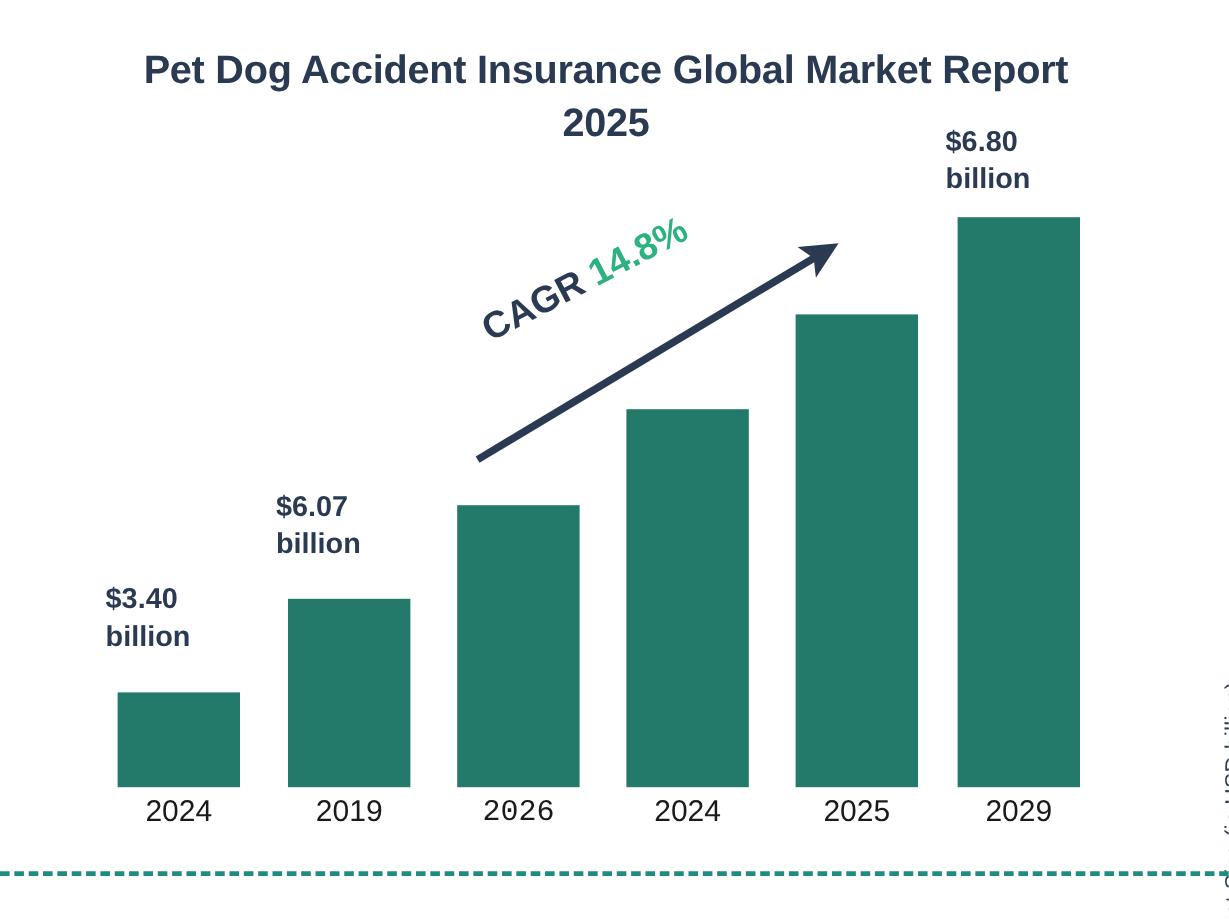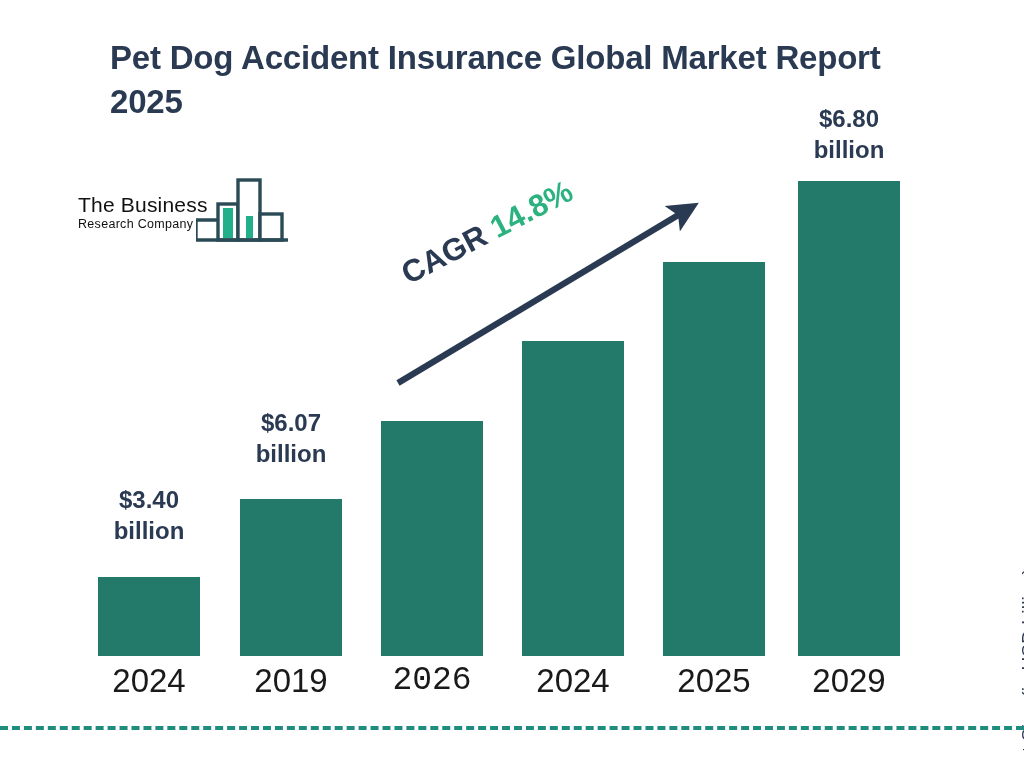--- a/index.html
+++ b/index.html
@@ -23,20 +23,21 @@
     height: 768px;
     background: #ffffff;
   }
 
   
   #chart-title {
     position: absolute;
     left: 110px;
     top: 36px;
     width: 790px;
+    text-align: center;
     font-size: 33px;
     font-weight: bold;
     line-height: 1.32;
     color: #2A3A52;
     letter-spacing: -0.2px;
   }
 
   
   #logo {
     position: absolute;
@@ -82,32 +83,32 @@
     height: 768px;
   }
 
   .bar {
     position: absolute;
     background: #237A6A;
   }
 
   .bar-value-label {
     position: absolute;
-    text-align: center;
+    text-align: left;
     font-size: 24px;
     font-weight: bold;
     color: #2A3A52;
     line-height: 1.28;
     white-space: nowrap;
   }
 
   .x-tick-label {
     position: absolute;
     text-align: center;
-    font-size: 33px;
+    font-size: 25px;
     font-weight: 400;
     color: #1a1a1a;
     top: 662px;
   }
 
   
   #y-axis-title {
     position: absolute;
     right: 6px;
     top: 330px;
@@ -151,40 +152,20 @@
     border-top: 4px dashed #1E8C7E;
   }
 </style>
 </head>
 <body>
 
 <div id="page">
 
   <div id="chart-title">Pet Dog Accident Insurance Global Market Report 2025</div>
 
-  <div id="logo">
-    <div id="logo-text">
-      <span id="logo-line1">The Business</span>
-      <span id="logo-line2">Research Company</span>
-    </div>
-    <div id="logo-mark">
-      <svg width="92" height="72" viewBox="0 0 92 72" aria-hidden="true">
-
-        <polyline points="0,64 0,44 22,44 22,44" fill="none" stroke="#2A4A55" stroke-width="3.4"></polyline>
-        <rect x="22" y="28" width="20" height="36" fill="#ffffff" stroke="#2A4A55" stroke-width="3.4"></rect>
-        <rect x="42" y="4" width="22" height="60" fill="#ffffff" stroke="#2A4A55" stroke-width="3.4"></rect>
-        <rect x="64" y="38" width="22" height="26" fill="#ffffff" stroke="#2A4A55" stroke-width="3.4"></rect>
-
-        <rect x="27" y="32" width="10" height="30" fill="#21B089"></rect>
-        <rect x="50" y="40" width="7" height="22" fill="#21B089"></rect>
-
-        <line x1="0" y1="64" x2="92" y2="64" stroke="#2A4A55" stroke-width="3.4"></line>
-      </svg>
-    </div>
-  </div>
 
   <div id="plot">
 
     <div class="bar" style="left:98px; top:577px; width:102px; height:79px;"></div>
     <div class="bar-value-label" style="left:88px; top:485px; width:122px;">
       <span>$3.40</span><br>
       <span>billion</span>
     </div>
     <div class="x-tick-label" style="left:98px; width:102px;">2024</div>
 

